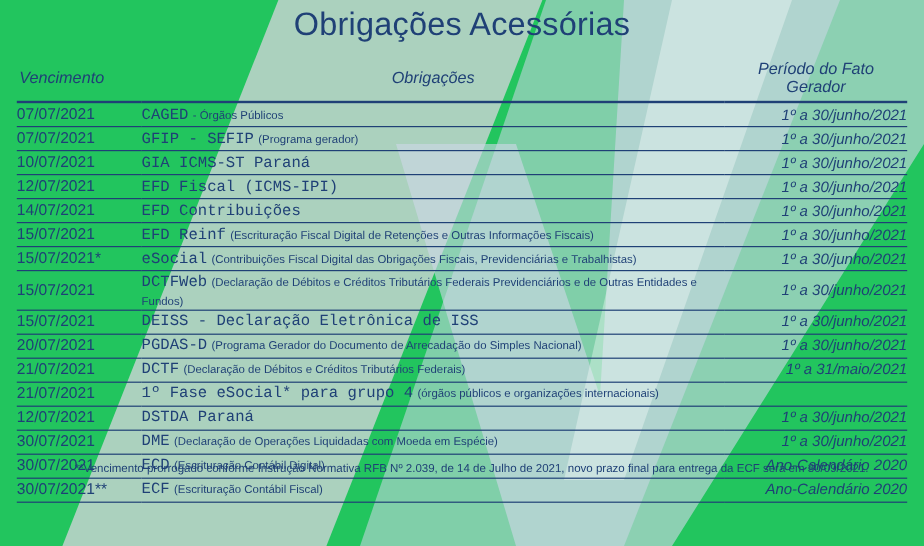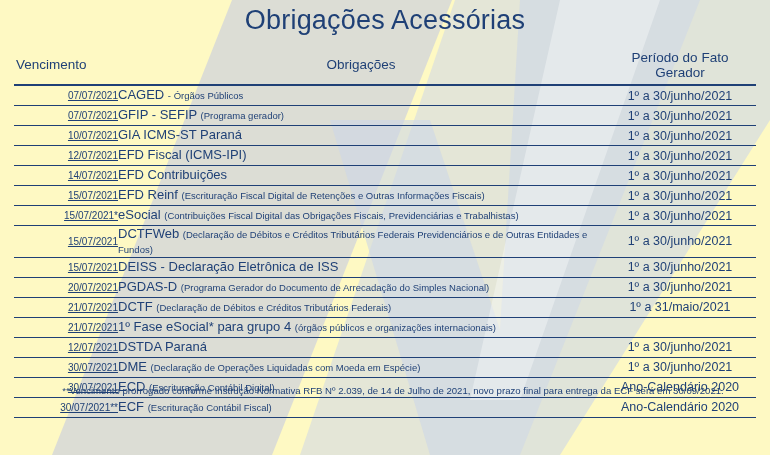--- a/index.html
+++ b/index.html
@@ -9,21 +9,21 @@
     background: #ffffff;
   }
   body {
     font-family: "Liberation Sans", "DejaVu Sans", sans-serif;
   }
   #page {
     position: relative;
     width: 770px;
     height: 455px;
     overflow: hidden;
-    background: #fef9c3;
+    background: #22c55e;
   }
 
   
   #watermark {
     position: absolute;
     inset: 0;
     z-index: 0;
     pointer-events: none;
   }
 
@@ -65,56 +65,57 @@
 
   
   .hdr th {
     color: #1f4076;
     font-size: 13.5px;
     font-weight: 400;
     height: 38px;
     vertical-align: bottom;
     padding-bottom: 3px;
     line-height: 1.12;
+    font-style: italic;
   }
   .hdr .h-venc   { text-align: left;   padding-left: 2px; }
   .hdr .h-obrig  { text-align: center; }
   .hdr .h-per    { text-align: center; margin-top: 41px; }
 
   
   tbody tr { }
   tbody td {
     color: #1f4076;
     height: 19px;
     border-top: 1.3px solid #1f4076;
     border-bottom: 1.3px solid #1f4076;
     line-height: 1.12;
   }
   tbody tr:first-child td { border-top: 2px solid #1f4076; }
 
   td.c-venc {
     width: 104px;
-    text-align: right;
-    font-size: 10px;
+    text-align: left;
+    font-size: 13px;
     white-space: nowrap;
-    text-decoration: underline;
   }
   td.c-obrig {
     width: 486px;
     text-align: left;
     padding-left: 4px;
     font-size: 13px;
   }
   td.c-per {
     width: 152px;
-    text-align: center;
+    text-align: right;
     font-size: 12.5px;
     white-space: nowrap;
-  }
-  td.c-obrig .sigla { font-size: 13px; }
+    font-style: italic;
+  }
+  td.c-obrig .sigla { font-size: 13px; font-family: Liberation Mono, monospace; }
   td.c-obrig .desc  { font-size: 9.5px; }
   tr.tall td { height: 30px; }
   tr.tall td.c-obrig { line-height: 1.18; }
 
   
   .notes {
     position: absolute;
     left: 20px;
     top: 385px;
     width: 740px;

